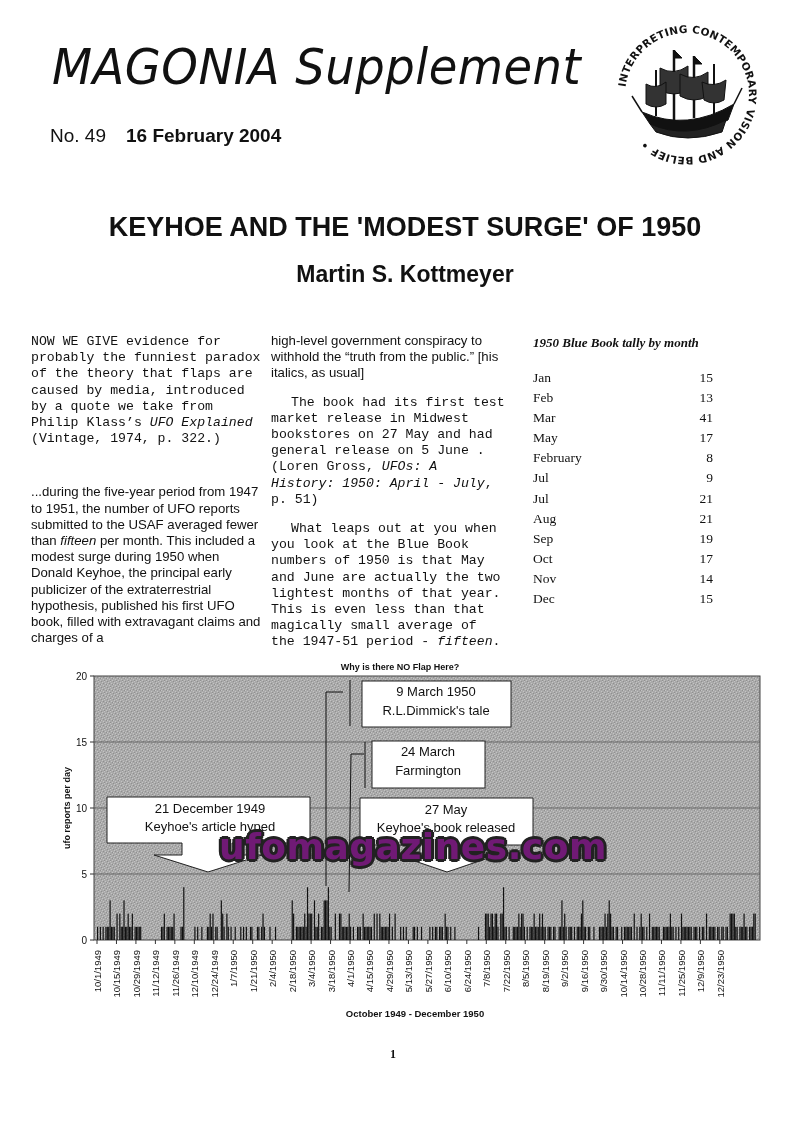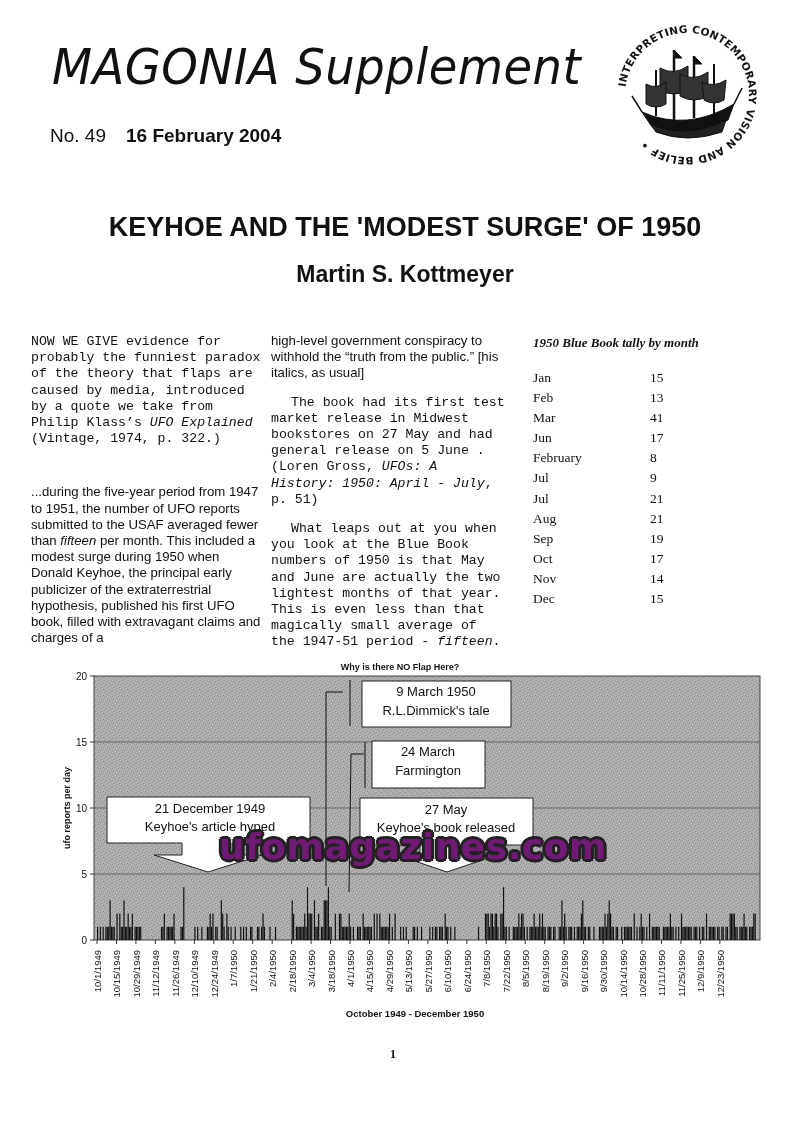--- a/index.html
+++ b/index.html
@@ -15,21 +15,21 @@
   .col2 { left:271px; top:333px; width:235px; }
   .serif { font-family:Liberation Mono, monospace; font-size:13.2px; line-height:16.2px; }
   .sans { font-family:"Liberation Sans", sans-serif; font-size:13.2px; line-height:16.2px; }
   p { margin:0; }
   .indent { text-indent:20px; }
   .gap { height:37px; }
   .gap2 { height:13px; }
   .tally { left:533px; top:335px; width:180px; }
   .tally-title { font-family:"Liberation Serif", serif; font-weight:bold; font-style:italic; font-size:13px; }
   .tally-rows { margin-top:17px; }
-  .tally-row { display:flex; font-family:"Liberation Serif", serif; font-size:13.5px; height:20.1px; line-height:20px; }
+  .tally-row { display:flex; font-family:"Liberation Serif", serif; font-size:13.5px; height:20.1px; line-height:20px;justify-content:space-between; }
   .tally-row .m { width:117px; }
   .chart-title { left:0; width:800px; top:662px; text-align:center; font-family:"Liberation Sans", sans-serif; font-weight:bold; font-size:9px; }
   .chart { left:0; top:640px; width:800px; height:390px; }
   .page-num { left:390px; top:1047px; font-family:"Liberation Serif", serif; font-weight:bold; font-size:12px; }
   .watermark { left:219px; top:826px; font-family:"DejaVu Sans", sans-serif; font-weight:bold; font-size:36px; color:#701a75; letter-spacing:0.5px;
     text-shadow: -2px -2px 0 #222, 2px -2px 0 #222, -2px 2px 0 #222, 2px 2px 0 #222, 0 3px 0 #222, 3px 0 0 #222, -3px 0 0 #222, 0 -3px 0 #222; }
 </style>
 </head>
 <body>
 
@@ -92,21 +92,21 @@
       </div>
       <div class="tally-row">
         <span class="m">Feb</span>
         <span>13</span>
       </div>
       <div class="tally-row">
         <span class="m">Mar</span>
         <span>41</span>
       </div>
       <div class="tally-row">
-        <span class="m">Jun</span>
+        <span class="m">May</span>
         <span>17</span>
       </div>
       <div class="tally-row">
         <span class="m">February</span>
         <span>8</span>
       </div>
       <div class="tally-row">
         <span class="m">Jul</span>
         <span>9</span>
       </div>

